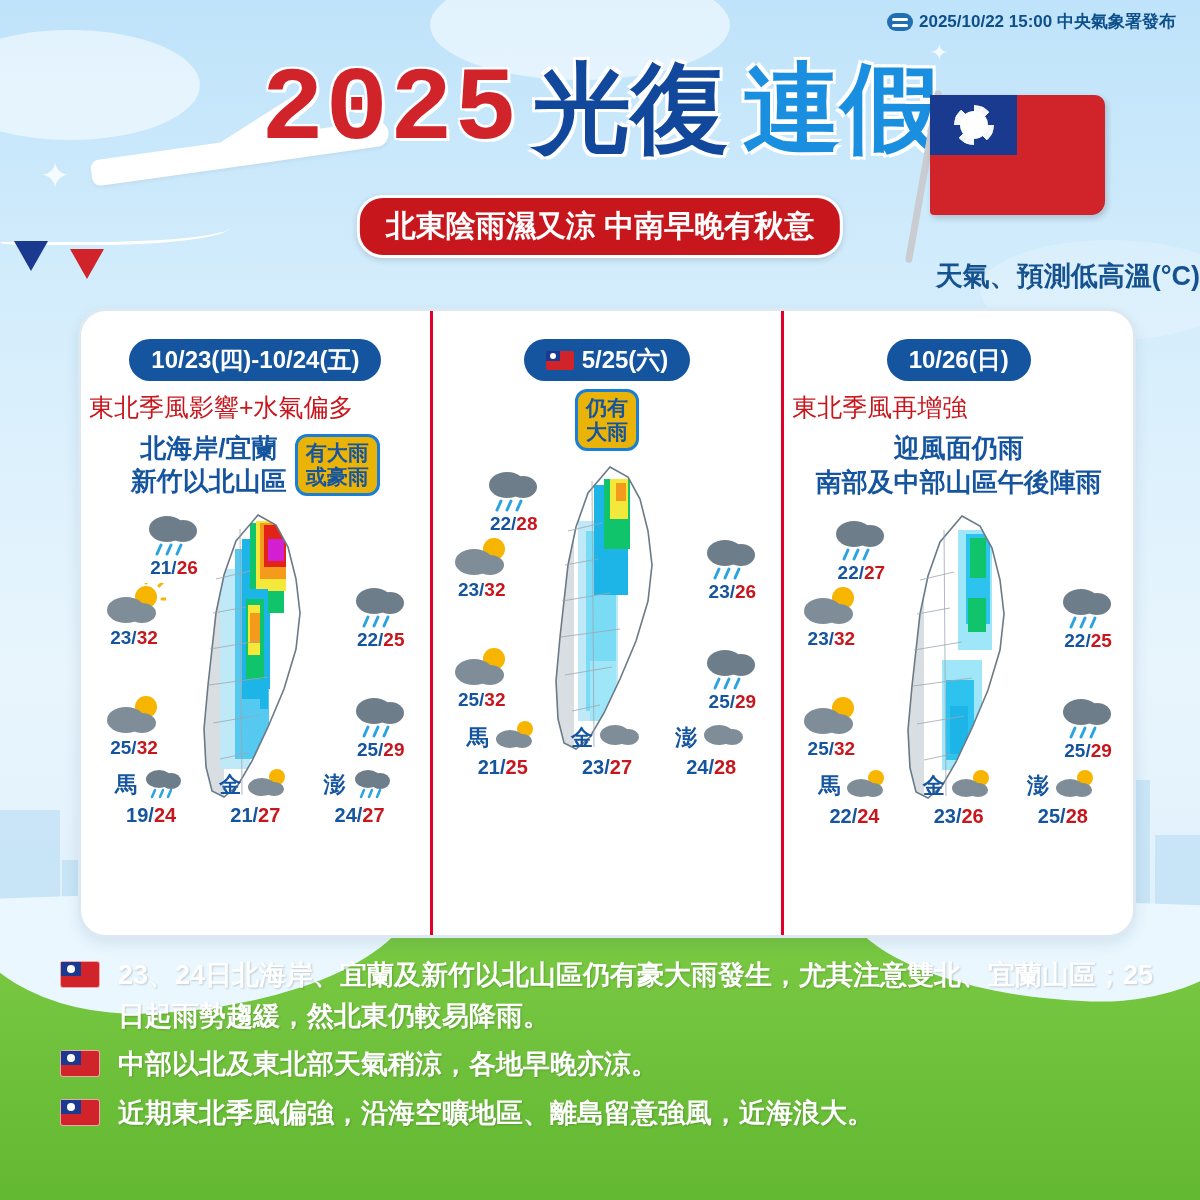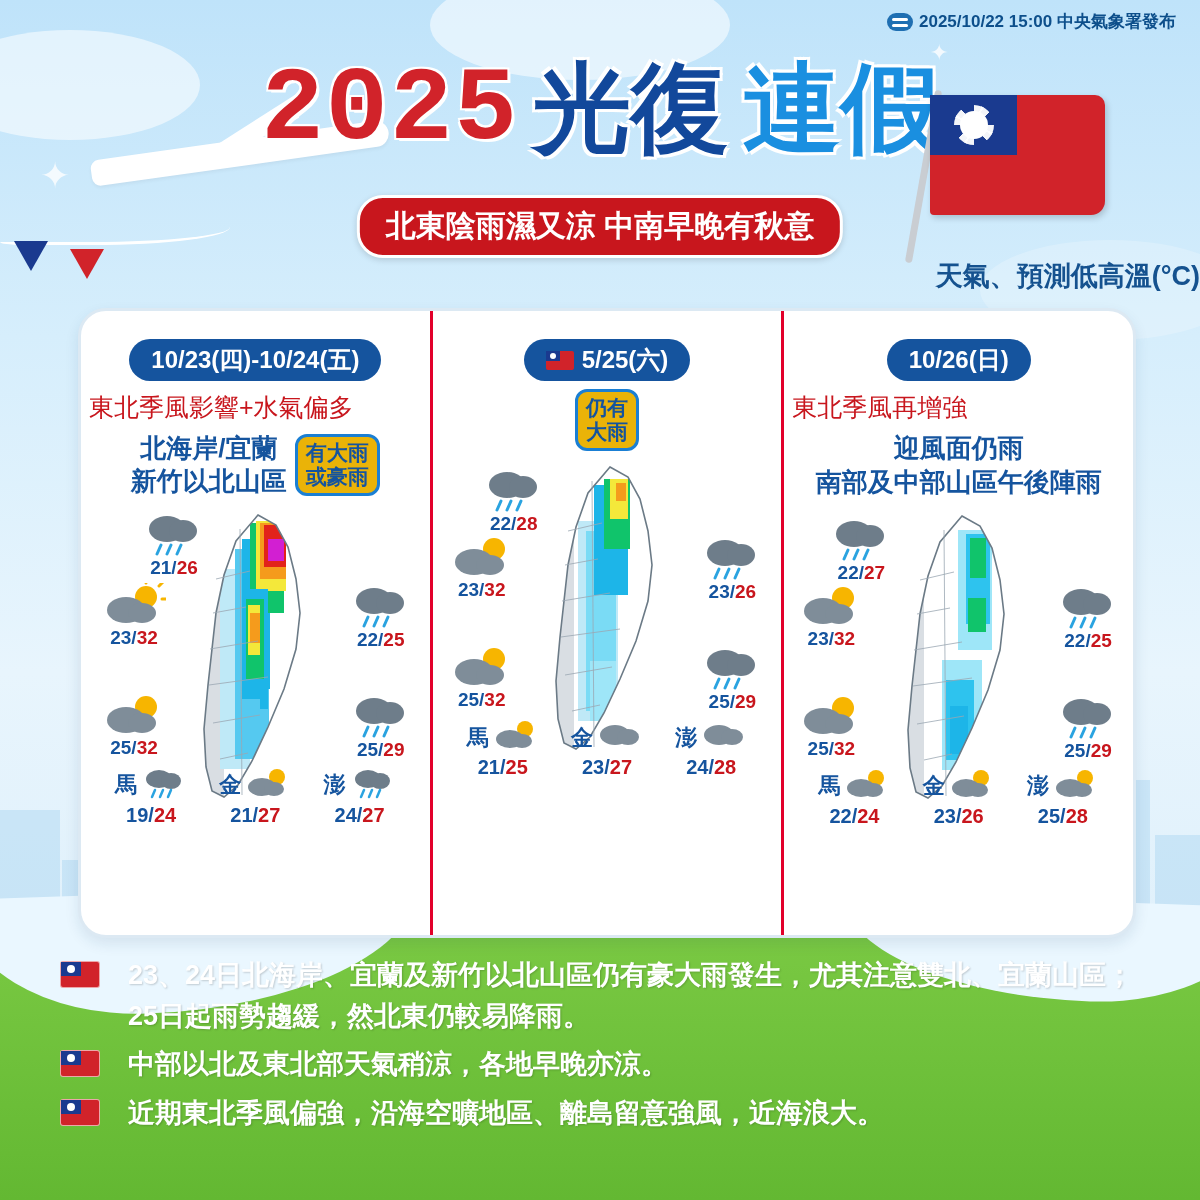--- a/index.html
+++ b/index.html
@@ -189,21 +189,21 @@
   .island{ text-align:center; color:#15549e; font-size:20px; font-weight:bold; }
   .island .top{ display:flex; align-items:center; justify-content:center; gap:4px; }
   .island .nm{ font-size:22px; }
   .island .val .lo{ color:#15549e; }
   .island .val .hi{ color:#c8161d; }
   
   .notes{
     position:absolute; left:60px; top:955px; width:1100px; color:#fff;
   }
   .note{
-    display:flex; align-items:flex-start; gap:28px; margin-bottom:8px;
+    display:flex; align-items:flex-start; gap:18px; margin-bottom:8px;
   }
   .note .nf{
     flex:0 0 auto; width:40px;height:27px;background:#d1232a;position:relative;border-radius:3px;margin-top:6px;
     border:1px solid rgba(255,255,255,.6);
   }
   .note .nf:before{ content:"";position:absolute;left:0;top:0;width:20px;height:14px;background:#1a3a8f; }
   .note .nf:after{ content:"";position:absolute;left:6px;top:3px;width:8px;height:8px;border-radius:50%;background:#fff; }
   .note .txt{
     font-size:27px; font-weight:bold; line-height:1.5; color:#ffffff;
     text-shadow:1px 1px 2px rgba(0,0,0,.18);

